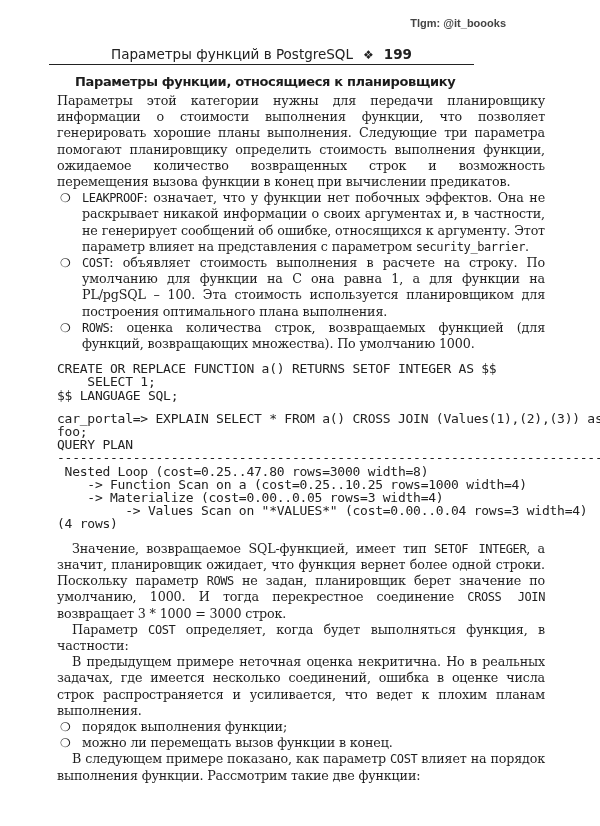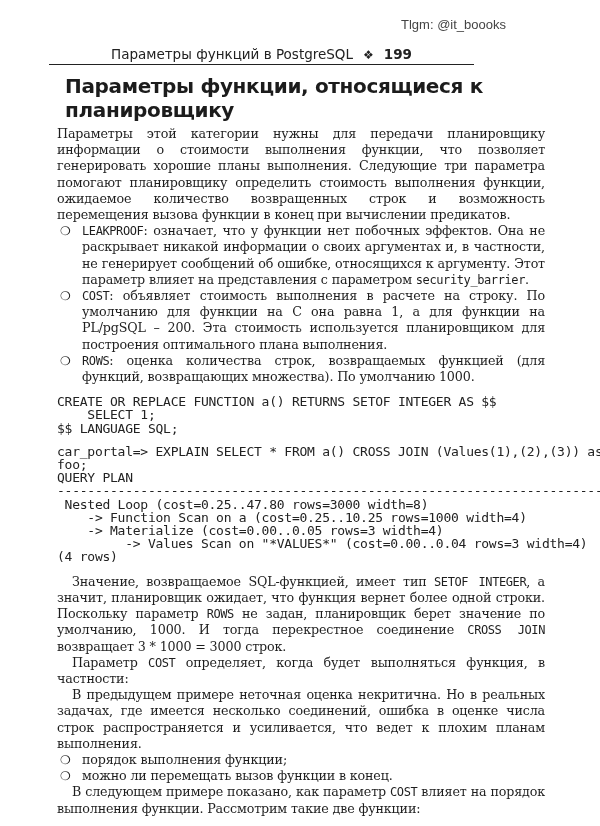--- a/index.html
+++ b/index.html
@@ -3,39 +3,39 @@
 <meta charset="utf-8">
 <style>
   html, body { margin: 0; padding: 0; }
   body {
     width: 600px; height: 826px; background: #ffffff; position: relative;
     overflow: hidden; color: #1e1e1e;
     font-family: "DejaVu Serif", serif;
   }
   .watermark {
     position: absolute; top: 17px; right: 94px;
-    font-family: "Liberation Sans", sans-serif; font-size: 13px; color: #444;
+    font-family: "Liberation Sans", sans-serif; font-size: 11px; color: #444; font-weight: bold;
   }
   .running-head {
     position: absolute; top: 46px; left: 49px; width: 425px;
     text-align: center; font-family: "DejaVu Sans", sans-serif;
     font-size: 13.5px; color: #222; white-space: nowrap;
   }
   .running-head .orn { margin: 0 10px 0 10px; font-size: 12px; }
   .running-head .pgnum { font-weight: bold; }
   .head-rule {
     position: absolute; top: 64px; left: 49px; width: 425px;
     height: 1px; background: #222;
   }
   .content {
     position: absolute; top: 74px; left: 57px; width: 488px;
   }
   h2 {
     font-family: "DejaVu Sans", sans-serif; font-weight: bold;
-    font-size: 20px; letter-spacing: -0.35px; margin: 0 0 4px 8px; color: #1c1c1c;
+    font-size: 13px; letter-spacing: -0.35px; margin: 0 0 4px 18px; color: #1c1c1c;
   }
   p {
     margin: 0; font-size: 12.7px; line-height: 16.2px; text-align: justify;
     letter-spacing: -0.15px;
   }
   p.indent { text-indent: 15px; }
   ul.bullets { list-style: none; margin: 0; padding: 0; }
   ul.bullets li {
     position: relative; padding-left: 25px; margin-left: 0;
     font-size: 12.7px; line-height: 16.2px; text-align: justify; letter-spacing: -0.15px;
@@ -64,21 +64,21 @@
 
 <div class="content">
   <h2>Параметры функции, относящиеся к планировщику</h2>
   <p>Параметры этой категории нужны для передачи планировщику информации о стоимости выполнения функции, что позволяет генерировать хорошие планы выполнения. Следующие три параметра помогают планировщику определить стоимость выполнения функции, ожидаемое количество возвращенных строк и возможность перемещения вызова функции в конец при вычислении предикатов.</p>
 
   <ul class="bullets">
     <li>
       <span class="bullet">❍</span><span class="mono">LEAKPROOF</span><span>: означает, что у функции нет побочных эффектов. Она не раскрывает никакой информации о своих аргументах и, в частности, не генерирует сообщений об ошибке, относящихся к аргументу. Этот параметр влияет на представления с параметром </span><span class="mono">security_barrier</span><span>.</span>
     </li>
     <li>
-      <span class="bullet">❍</span><span class="mono">COST</span><span>: объявляет стоимость выполнения в расчете на строку. По умолчанию для функции на C она равна 1, а для функции на PL/pgSQL – 200. Эта стоимость используется планировщиком для построения оптимального плана выполнения.</span>
+      <span class="bullet">❍</span><span class="mono">COST</span><span>: объявляет стоимость выполнения в расчете на строку. По умолчанию для функции на C она равна 1, а для функции на PL/pgSQL – 100. Эта стоимость используется планировщиком для построения оптимального плана выполнения.</span>
     </li>
     <li>
       <span class="bullet">❍</span><span class="mono">ROWS</span><span>: оценка количества строк, возвращаемых функцией (для функций, возвращающих множества). По умолчанию 1000.</span>
     </li>
   </ul>
 
 
   <pre class="code">CREATE OR REPLACE FUNCTION a() RETURNS SETOF INTEGER AS $$
     SELECT 1;
 $$ LANGUAGE SQL;</pre>

